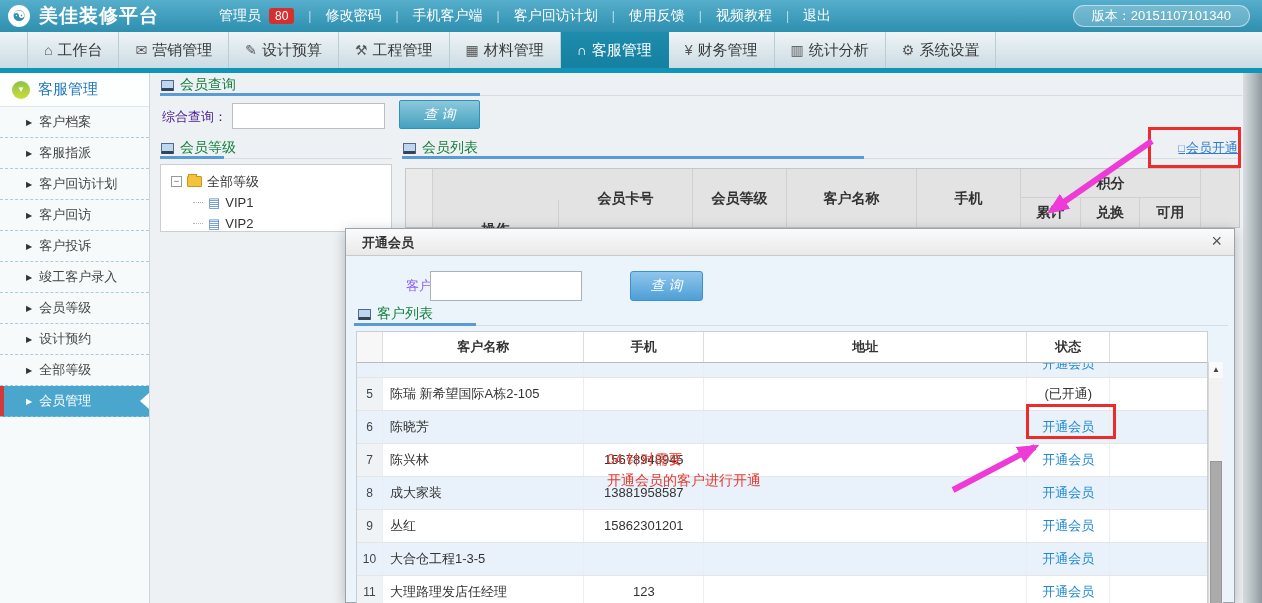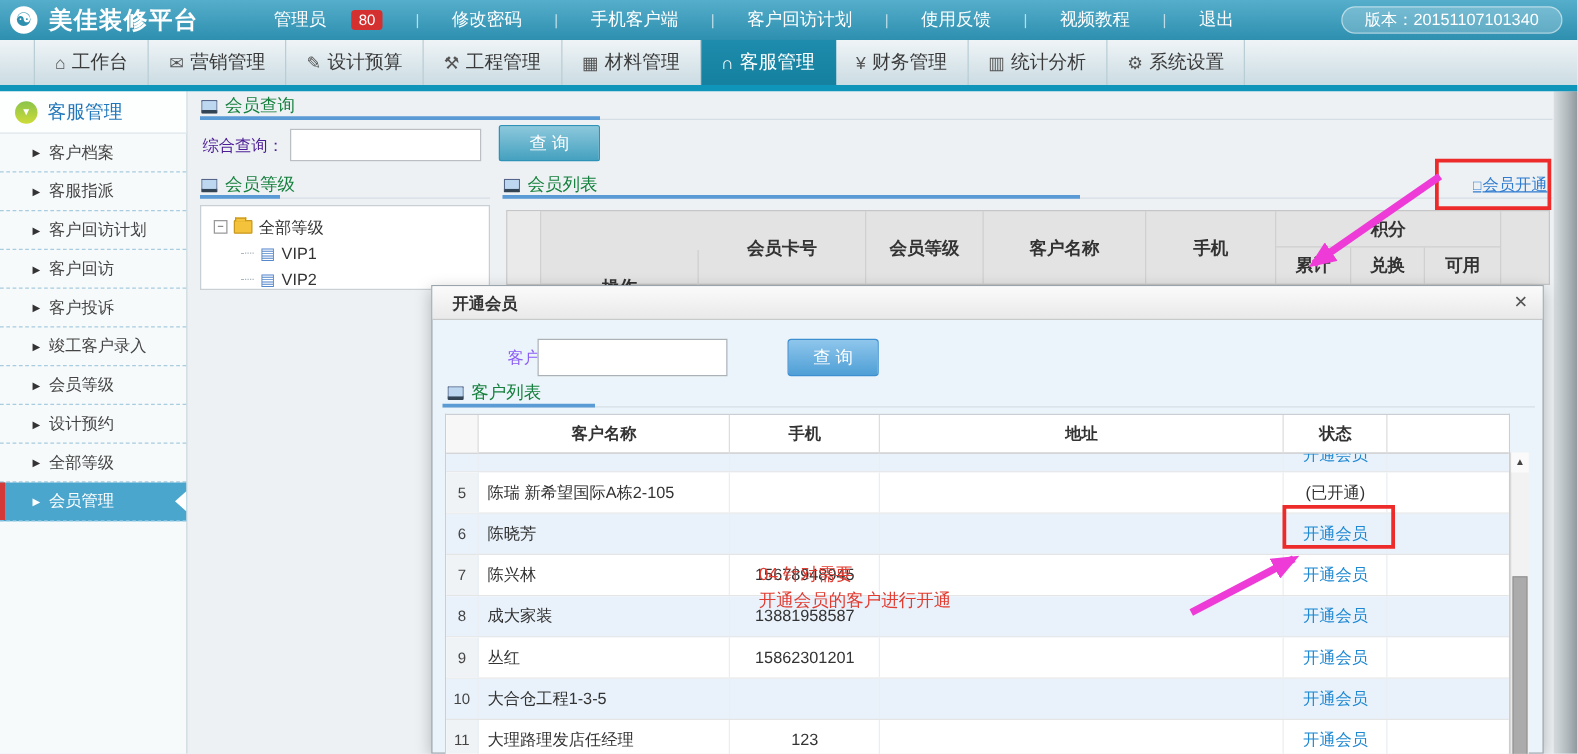--- a/index.html
+++ b/index.html
@@ -5,21 +5,21 @@
   * { margin:0; padding:0; box-sizing:border-box; }
   html,body { width:1262px; height:603px; overflow:hidden; }
   body { font-family:"Liberation Sans","DejaVu Sans",sans-serif; font-size:13px; color:#333; background:#EDF1F4; position:relative; }
 
   
   .topbar { position:absolute; left:0; top:0; width:1262px; height:32px;
     background:linear-gradient(#55AECB,#2E8FAF); display:flex; align-items:center; z-index:3; }
   .logo { width:22px; height:22px; border-radius:50%; background:#fff; margin-left:8px;
     display:flex; align-items:center; justify-content:center; color:#2E8FAF; font-size:15px; font-weight:bold; }
   .brand { color:#fff; font-size:19px; font-weight:bold; margin-left:9px; letter-spacing:1px; }
-  .topmenu { display:flex; align-items:center; margin-left:60px; color:#fff; font-size:14px;gap:12px; }
+  .topmenu { display:flex; align-items:center; margin-left:60px; color:#fff; font-size:14px; }
   .tm-item { cursor:pointer; }
   .tm-sep { color:rgba(255,255,255,.65); margin:0 14px; font-size:12px; }
   .badge { background:#D43030; color:#fff; font-size:12px; padding:1px 6px; border-radius:3px; margin-left:8px; cursor:pointer; }
   .version-pill { position:absolute; right:12px; top:5px; height:22px; line-height:20px; padding:0 18px;
     border-radius:11px; background:rgba(255,255,255,.22); border:1px solid rgba(255,255,255,.5); color:#fff; font-size:13px; }
 
   
   .tabbar { position:absolute; left:0; top:32px; width:1262px; height:36px;
     background:linear-gradient(#EFF4F6,#CBDCE3); display:flex; padding-left:27px; z-index:3; }
   .tab { height:36px; line-height:36px; padding:0 16px; font-size:15px; color:#3A3A3A;
@@ -55,21 +55,21 @@
   .sec-title { position:absolute; display:flex; align-items:center; gap:6px; font-size:14px; color:#15803d; height:18px; }
   .mon-icon { display:inline-block; width:13px; height:11px; background:#BDD7F0; border:1px solid #556688;
     border-bottom:3px solid #334455; border-radius:1px; }
   .gray-hr { position:absolute; height:1px; background:#D5DEE4; }
   .blue-bar { position:absolute; height:3px; background:#5B9BD5; }
 
   .mq-label { position:absolute; left:11px; top:31px; height:26px; line-height:26px; color:#4c1d95; font-size:13px; }
   .mq-input { position:absolute; left:81px; top:30px; width:153px; height:26px; border:1px solid #BBBFC3;
     background:#fff; padding:0 5px; font-size:13px; }
   .btn-query { position:absolute; display:flex; align-items:center; justify-content:center;
-    color:#fff; font-size:14px; cursor:pointer; }
+    color:#fff; font-size:14px; cursor:pointer;font-style:italic; }
   .btn-teal { left:248px; top:27px; width:81px; height:29px;
     background:linear-gradient(#8CC8DC,#45A1BF); border:1px solid #2E93B6; border-radius:2px; }
 
   .open-box { position:absolute; left:997px; top:54px; width:93px; height:41px; border:3px solid #ED2B2B; z-index:9;
     display:flex; align-items:center; justify-content:flex-end; }
   .open-link { color:#2E7BCF; font-size:13px; text-decoration:underline; cursor:pointer; }
   .open-link .sq { font-size:11px; text-decoration:none; margin-right:1px; }
 
   
   .tree-panel { position:absolute; left:9px; top:91px; width:232px; height:68px; background:#fff; border:1px solid #C8D0D6; padding:6px 0 0 10px; }

